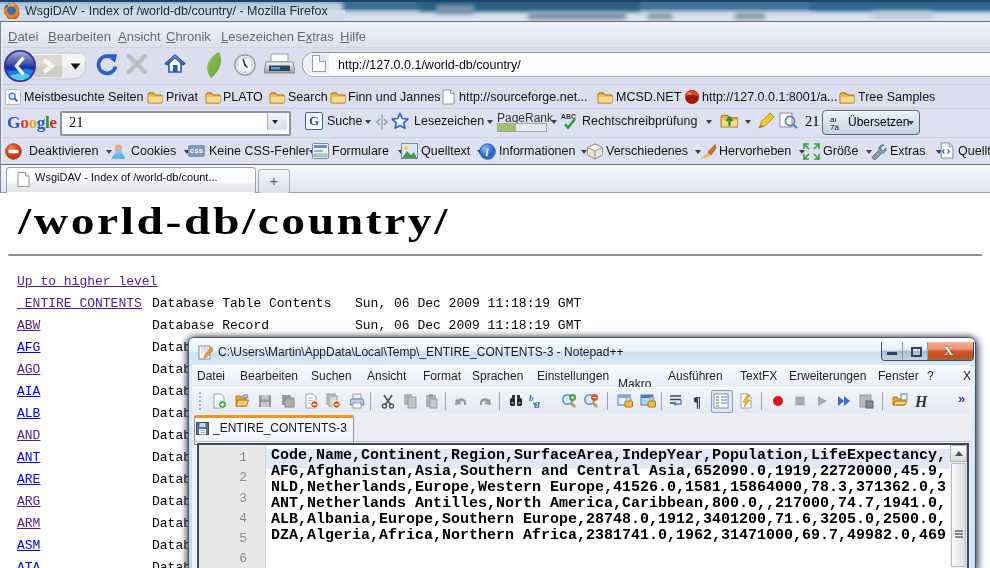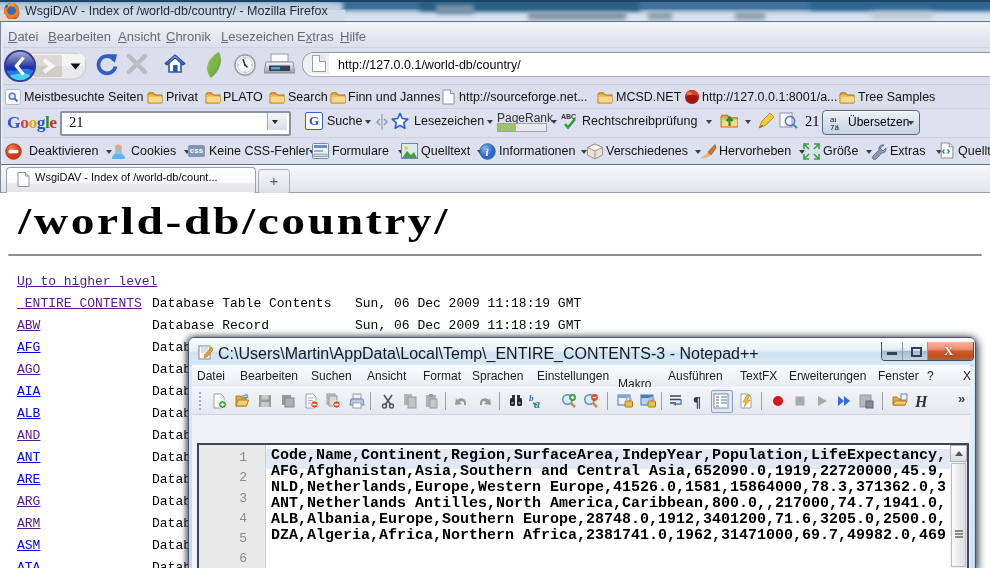--- a/index.html
+++ b/index.html
@@ -363,21 +363,21 @@
 <div class="ab" style="left:0;top:22px;width:1px;height:171px;background:#80899a"></div>
     <div class="ab" style="left:1px;top:22px;width:2px;height:142px;background:#e8eaf2"></div>
 
 <div class="ab" id="npp" style="left:188px;top:337px;width:786px;height:231px;border-radius:6px 6px 0 0;background:linear-gradient(#f2f8fd 0%,#dcebf7 12%,#c2d6e7 100%);border:1px solid #4a5564;box-shadow:0 0 8px rgba(35,40,58,0.75), 3px 4px 7px rgba(35,40,58,0.45), -2px 0 5px rgba(35,40,58,0.35)">
   <div class="ab" style="left:0;top:0;width:785px;height:27px;border-radius:6px 6px 0 0;background:linear-gradient(#fafdfe 0%,#e7f2fa 45%,#cfe2f1 55%,#d8e8f4 100%);border-bottom:1px solid rgba(130,150,170,0.4)"></div>
   <svg class="ab" style="left:9px;top:7px" width="15" height="15" viewBox="0 0 15 15">
         <rect x="1" y="1" width="11" height="13" fill="#fdfdfd" stroke="#888"></rect>
         <path d="M3 3 L10 3 M3 5 L10 5 M3 7 L8 7" stroke="#aab" stroke-width="0.8"></path>
         <path d="M13.5 2 L7 9.5 L6 13 L9.2 11.8 L15 5 Z" fill="#e8a030" stroke="#a06818" stroke-width="0.6"></path>
       </svg>
-  <div class="ab" style="left:29px;top:7px;font-size:16px;color:#15191e">C:\Users\Martin\AppData\Local\Temp\_ENTIRE_CONTENTS-3 - Notepad++</div>
+  <div class="ab" style="left:29px;top:7px;font-size:12px;color:#15191e">C:\Users\Martin\AppData\Local\Temp\_ENTIRE_CONTENTS-3 - Notepad++</div>
 
   <div class="ab" style="left:692px;top:4px;width:91px;height:18px;border:1px solid #45505e;border-top:none;border-radius:0 0 4px 4px;overflow:hidden;display:flex">
     <div style="width:20px;height:18px;background:linear-gradient(#f8fbfd 0%,#e2ebf3 45%,#a9bccf 52%,#c5d5e4 100%);border-right:1px solid #8a97a8;position:relative">
           <div style="position:absolute;left:5px;top:10px;width:10px;height:3px;background:#33425a"></div>
         </div>
     <div style="width:24px;height:18px;background:linear-gradient(#f8fbfd 0%,#e2ebf3 45%,#a9bccf 52%,#c5d5e4 100%);border-right:1px solid #8a97a8;position:relative">
           <div style="position:absolute;left:8px;top:5px;width:7px;height:6px;border:2px solid #33425a"></div>
         </div>
     <div style="width:45px;height:18px;background:linear-gradient(#f6b49c 0%,#ee8e72 40%,#d05a28 52%,#c24e20 78%,#a06a3c 100%);position:relative">
           <div style="position:absolute;left:16px;top:1px;width:13px;height:15px;color:#fff;font-weight:bold;font-size:13px;font-family:'Liberation Serif',serif;text-shadow:0 0 2px #7a2000">X</div>
@@ -545,20 +545,31 @@
             <path d="M1 12 L1 4 L5 4 L6.5 6 L13 6 L13 12 Z" fill="#e8ac38" stroke="#b07818"></path>
             <path d="M3 8 L15 8 L13 12 L1 12 Z" fill="#f6cf70" stroke="#b07818"></path>
             <rect x="9" y="1" width="6" height="6" fill="#e8f0fa" stroke="#789"></rect>
           </svg>
           <svg class="ab" style="left:721px;top:5px" width="16" height="16" viewBox="0 0 16 16">
             <text x="2" y="14" font-size="16" font-style="italic" font-weight="bold" fill="#333" font-family="Liberation Serif">H</text>
           </svg>
           <div class="ab" style="left:766px;top:3px;font-size:13px;font-weight:bold;color:#2a3a8c">»</div>
         </div>
 
+    <div class="ab" style="left:0;top:48px;width:778px;height:29px;background:#ebedf0">
+      <div class="ab" style="left:2px;top:2px;width:158px;height:26px;background:linear-gradient(#fdfdfe,#f0f1f4);border:1px solid #8a8fa0;border-top:3px solid #f09428;border-radius:2px 2px 0 0"></div>
+      <svg class="ab" style="left:4px;top:9px" width="13" height="13" viewBox="0 0 13 13">
+            <rect x="0.5" y="0.5" width="12" height="12" fill="#5a7090" stroke="#3a4a66"></rect>
+            <rect x="3.5" y="1" width="6" height="4" fill="#c8d4e4"></rect>
+            <rect x="3" y="7" width="7" height="5.5" fill="#f4f6fa"></rect>
+            <path d="M4.5 8.5 L8.5 8.5 M4.5 10.5 L8.5 10.5" stroke="#889" stroke-width="0.7"></path>
+          </svg>
+      <div class="ab" style="left:21px;top:8px;font-size:12px;color:#10131a">_ENTIRE_CONTENTS-3</div>
+      <div class="ab" style="left:0;top:28px;width:778px;height:1px;background:#b8bcc8"></div>
+    </div>
 
     <div class="ab" style="left:5px;top:78px;width:768px;height:127px;border:2px solid #42425a;border-bottom:none;background:#fff">
       <div class="ab" style="left:0;top:0;width:66px;height:124px;background:#e9e9e9;border-right:1px solid #d0d0d0"></div>
       <div class="ab mono" style="left:0;top:3px;width:48px;text-align:right;font-size:13px;line-height:20.25px;color:#868c90">1<br>2<br>3<br>4<br>5<br>6</div>
       <div class="ab" style="left:67px;top:4px;width:684px;height:20px;background:#e2e8f6"></div>
       <div class="ab mono" id="code" style="left:72px;top:3px;font-size:15px;line-height:16px;color:#000;font-weight:bold;white-space:pre">Code,Name,Continent,Region,SurfaceArea,IndepYear,Population,LifeExpectancy,
 AFG,Afghanistan,Asia,Southern and Central Asia,652090.0,1919,22720000,45.9,
 NLD,Netherlands,Europe,Western Europe,41526.0,1581,15864000,78.3,371362.0,3
 ANT,Netherlands Antilles,North America,Caribbean,800.0,,217000,74.7,1941.0,
 ALB,Albania,Europe,Southern Europe,28748.0,1912,3401200,71.6,3205.0,2500.0,

